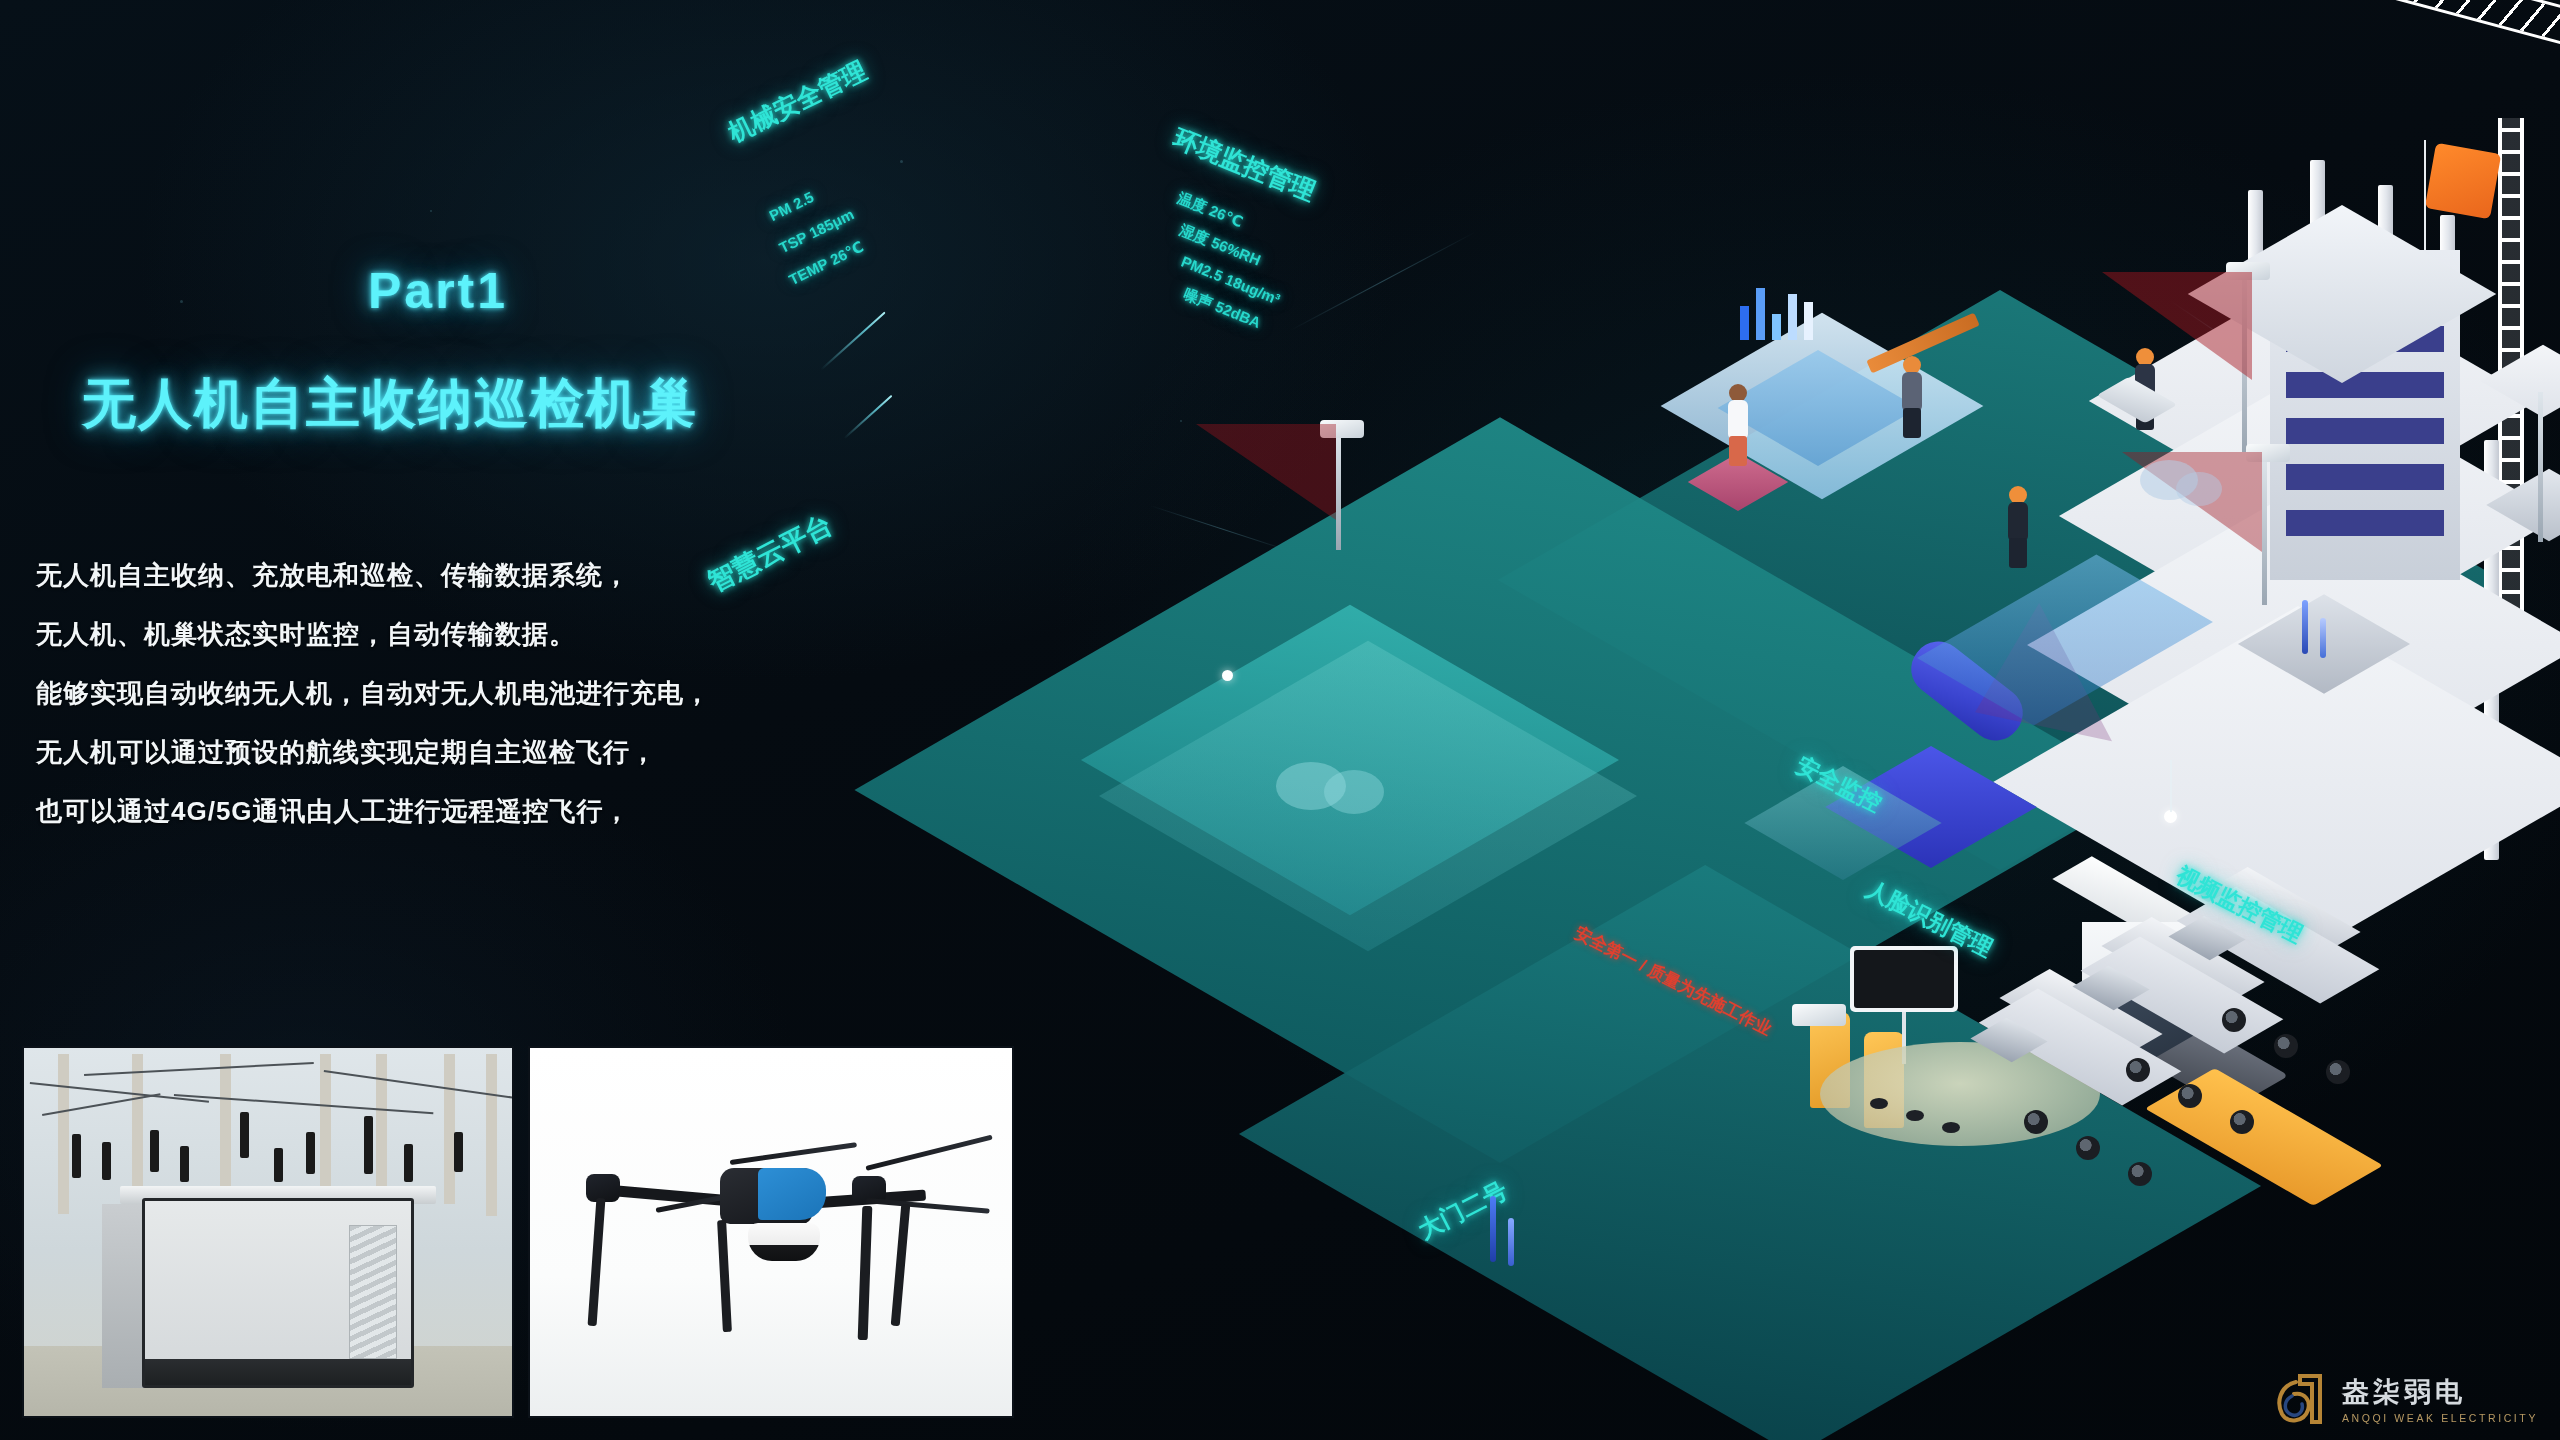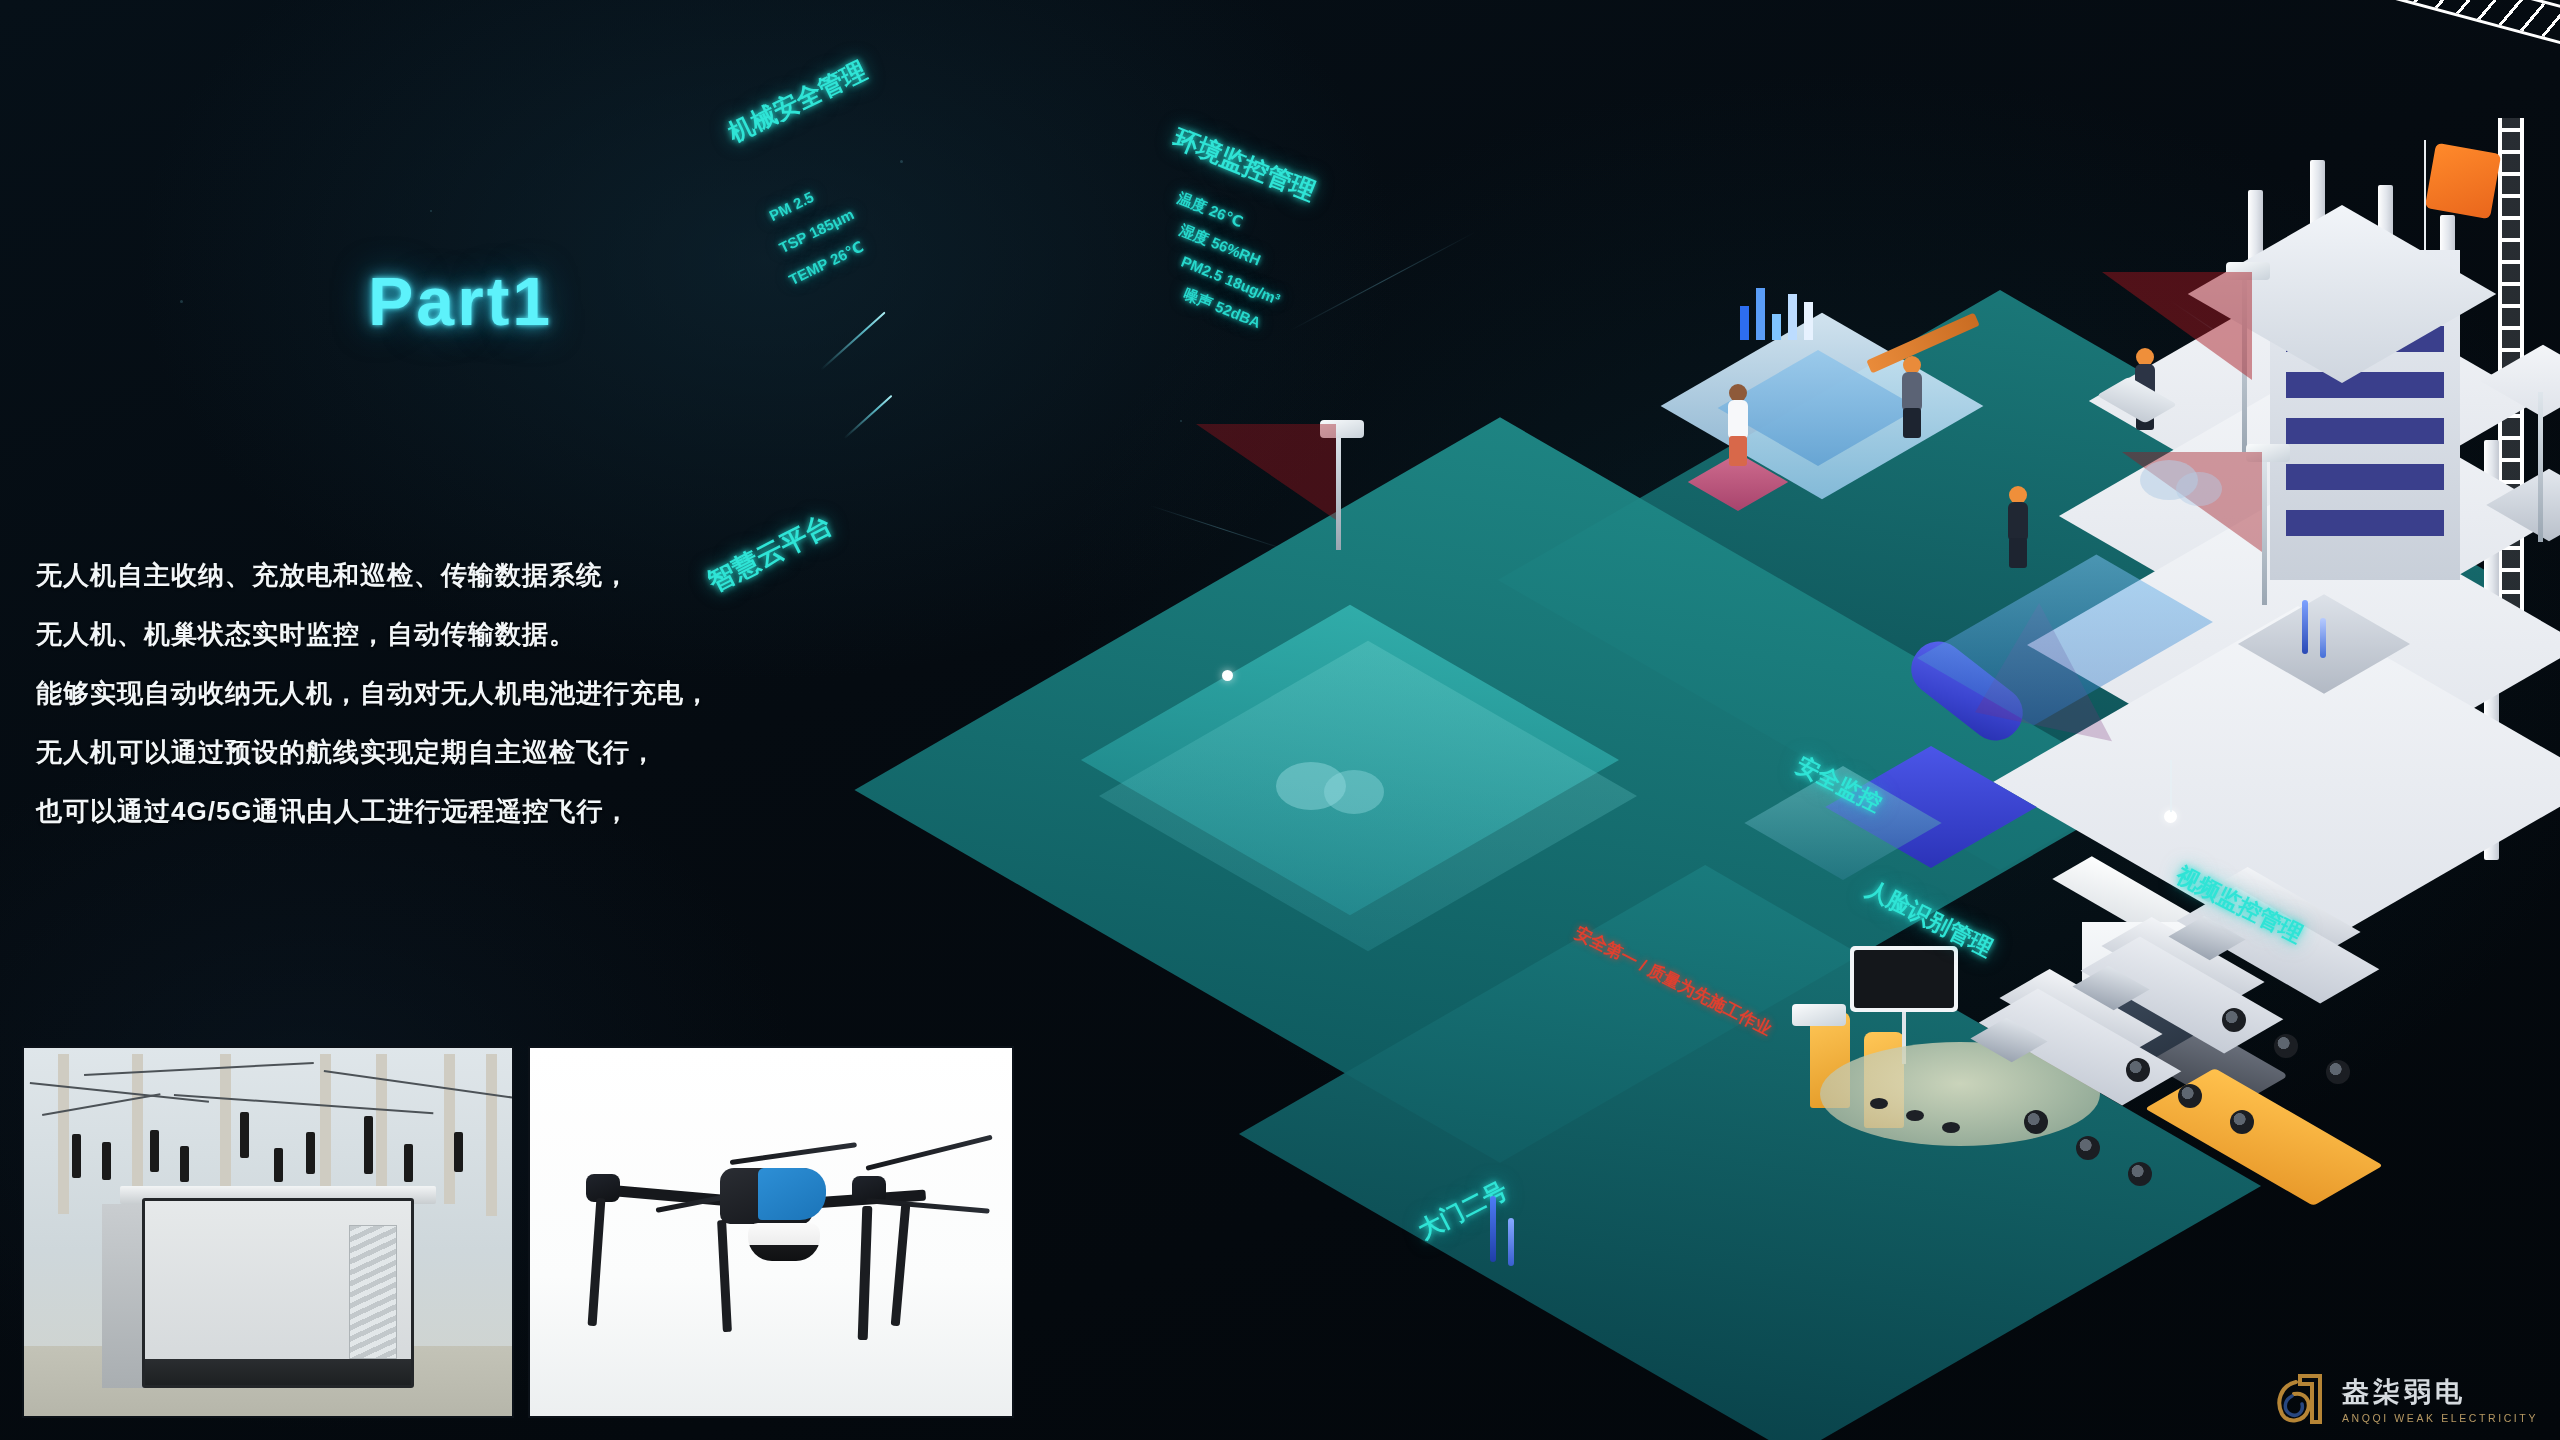--- a/index.html
+++ b/index.html
@@ -30,21 +30,21 @@
   #leftcol { position:absolute; left:0; top:0; width:1060px; height:1440px; }
 
   #main-title {
     position:absolute; left:34px; top:28px;
     font-size:66px; font-weight:bold; letter-spacing:2px;
     color:#5df2fb; white-space:nowrap;
     text-shadow:0 0 5px #53e9f7, 0 0 18px rgba(60,220,250,0.85), 0 0 42px rgba(30,190,230,0.55);
   }
   #part-label {
     position:absolute; left:368px; top:262px;
-    font-size:68px; font-weight:bold; letter-spacing:3px;
+    font-size:50px; font-weight:bold; letter-spacing:3px;
     color:#5df2fb;
     text-shadow:0 0 5px #53e9f7, 0 0 16px rgba(60,220,250,0.8), 0 0 36px rgba(30,190,230,0.5);
   }
   #sub-title {
     position:absolute; left:82px; top:368px;
     font-size:54px; font-weight:bold; letter-spacing:2px;
     color:#5df2fb; white-space:nowrap;
     text-shadow:0 0 5px #53e9f7, 0 0 18px rgba(60,220,250,0.85), 0 0 40px rgba(30,190,230,0.5);
   }
 
@@ -243,20 +243,21 @@
   <div class="streak" style="left:836px;top:416px;width:64px;transform:rotate(-42deg);"></div>
   <div class="streak" style="left:2230px;top:322px;width:70px;transform:rotate(-38deg);"></div>
   <div class="streak" style="left:2390px;top:700px;width:46px;transform:rotate(-60deg);"></div>
   <div class="streak" style="left:2140px;top:980px;width:40px;transform:rotate(-72deg);"></div>
 
   <div id="leftcol">
 
 
     <div id="part-label">Part1</div>
 
+    <div id="sub-title">无人机自主收纳巡检机巢</div>
 
     <div id="body-text">
       <span class="ln">无人机自主收纳、充放电和巡检、传输数据系统，</span>
       <span class="ln">无人机、机巢状态实时监控，自动传输数据。</span>
       <span class="ln">能够实现自动收纳无人机，自动对无人机电池进行充电，</span>
       <span class="ln">无人机可以通过预设的航线实现定期自主巡检飞行，</span>
       <span class="ln">也可以通过4G/5G通讯由人工进行远程遥控飞行，</span>
     </div>
 
     <div class="photo" id="photo-1">

